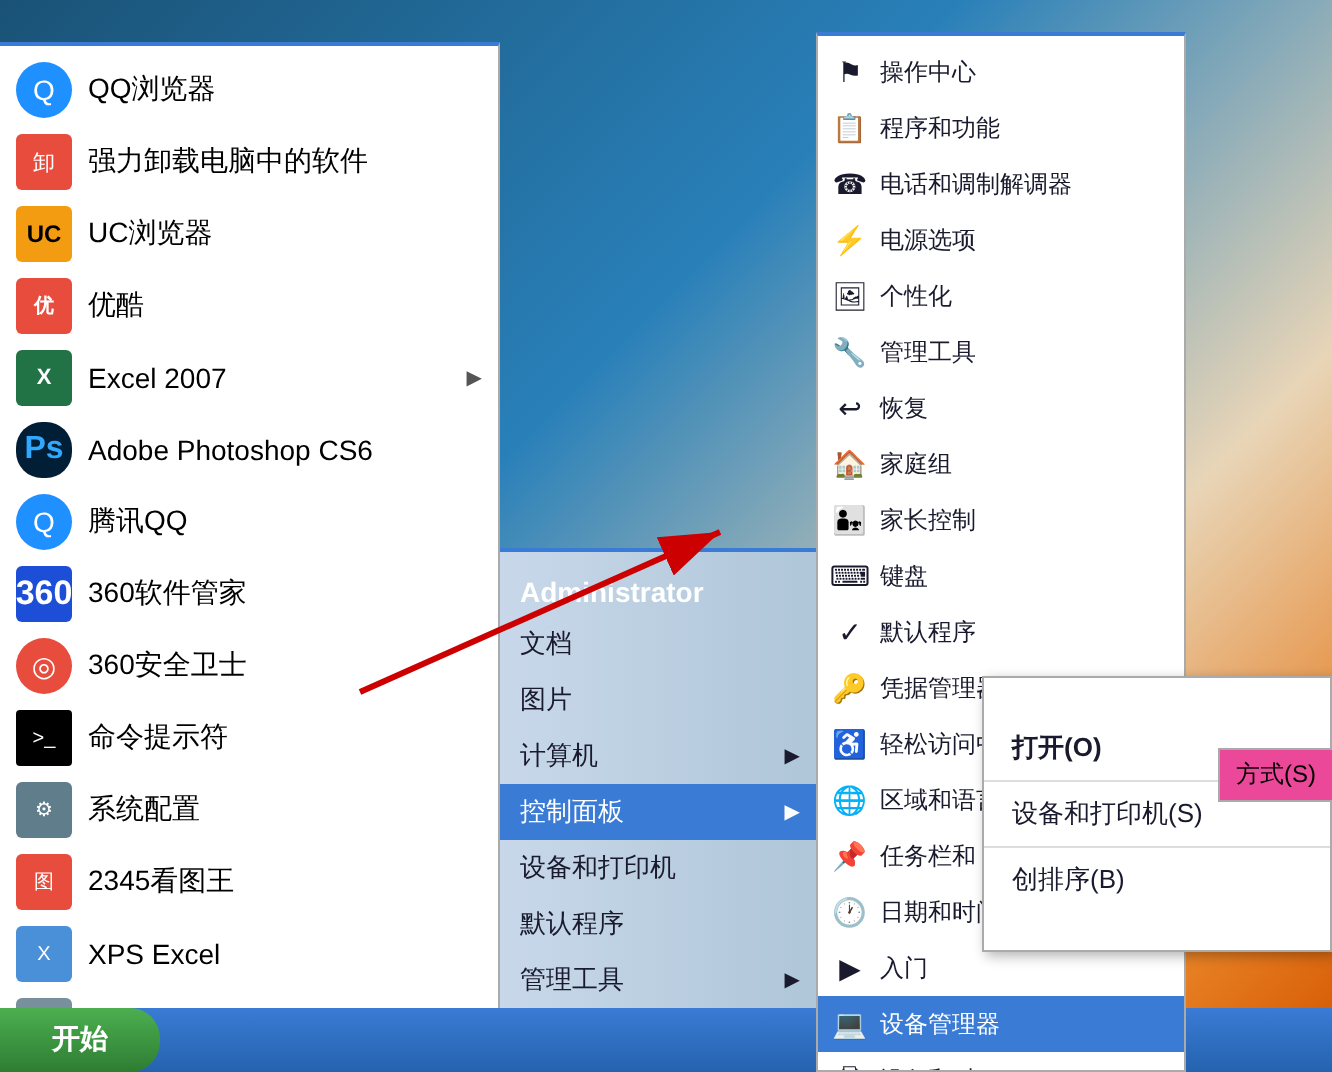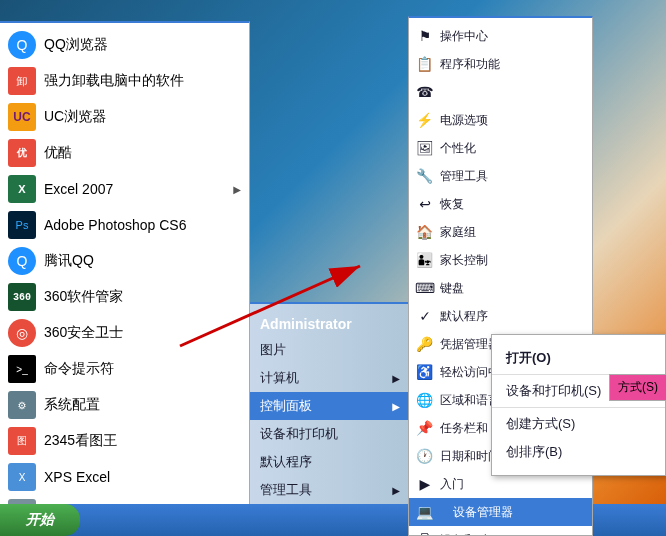--- a/index.html
+++ b/index.html
@@ -139,21 +139,21 @@
 
     
     .context-menu {
       position: absolute;
       right: 0px;
       bottom: 60px;
       width: 175px;
       background: #fff;
       border: 1px solid #aaa;
       box-shadow: 2px 2px 6px rgba(0,0,0,0.3);
-      padding: 9px 0;
+      padding: 21px 0;
       z-index: 20;
     }
 
     .context-item {
       padding: 5px 14px;
       font-size: 13px;
       cursor: pointer;
       color: #1a1a2e;
     }
     .context-item.bold {
@@ -187,43 +187,41 @@
       height: 32px;
       background: linear-gradient(to bottom, #4caf50, #2e7d32);
       display: flex;
       align-items: center;
       justify-content: center;
       color: #fff;
       font-size: 14px;
       font-weight: bold;
       cursor: pointer;
       border-radius: 0 15px 15px 0;
-      font-style: italic;
     }
 
     
     .icon-qq { background: #1e90ff; border-radius: 50%; color: #fff; font-size: 14px; }
     .icon-qiangli { background: #e74c3c; color: #fff; border-radius: 3px; font-size: 11px; }
-    .icon-uc { background: #f39c12; color: #701a75; border-radius: 3px; font-size: 12px; font-weight: bold; }
+    .icon-uc { background: #f39c12; color: #000000; border-radius: 3px; font-size: 12px; font-weight: bold; }
     .icon-youku { background: #e74c3c; color: #fff; border-radius: 3px; font-size: 10px; font-weight: bold; }
     .icon-excel { background: #217346; color: #fff; border-radius: 3px; font-size: 11px; font-weight: bold; }
-    .icon-ps { background: #001e36; color: #31a8ff; border-radius: 3px; font-size: 11px; font-weight: normal; }
+    .icon-ps { background: #001e36; color: #31a8ff; border-radius: 13px; font-size: 16px; font-weight: bold; }
     .icon-qq2 { background: #1e90ff; border-radius: 50%; color: #fff; font-size: 14px; }
-    .icon-360 { background: #14532d; color: #fff; border-radius: 3px; font-size: 10px; font-weight: bold; font-family: Liberation Mono, monospace; }
+    .icon-360 { background: #1d4ed8; color: #fff; border-radius: 3px; font-size: 17px; font-weight: bold; }
     .icon-360safe { background: #e74c3c; color: #fff; border-radius: 50%; font-size: 14px; }
     .icon-cmd { background: #000; color: #fff; border-radius: 2px; font-size: 10px; }
     .icon-syscfg { background: #607d8b; color: #fff; border-radius: 3px; font-size: 10px; }
     .icon-2345 { background: #e74c3c; color: #fff; border-radius: 3px; font-size: 10px; }
     .icon-xps { background: #4a90d9; color: #fff; border-radius: 3px; font-size: 10px; }
     .icon-print { background: #78909c; color: #fff; border-radius: 3px; font-size: 12px; }
 
     .submenu-highlighted {
       background: #3a7bd5;
       color: #fff;
-      gap: 13px;
     }
   </style>
 </head>
 <body>
 
 <div class="desktop"></div>
 
 <div class="start-menu-container">
 
   <div class="start-left">
@@ -297,20 +295,23 @@
     <div class="app-icon icon-print">🖨</div>
     <span class="app-label">打印管理</span>
 
   </div>
       </div>
   </div>
 
   <div class="start-right" id="right-panel">
   <div class="right-user">Administrator</div>
       <div class="right-item">
+        <span>文档</span>
+      </div>
+      <div class="right-item">
         <span>图片</span>
       </div>
       <div class="right-item">
         <span>计算机</span>
         <span class="right-arrow">▶</span>
       </div>
       <div class="right-item submenu-highlighted">
         <span>控制面板</span>
         <span class="right-arrow">▶</span>
       </div>
@@ -334,20 +335,21 @@
 <div class="submenu-item">
     <span class="submenu-icon">⚑</span>
     <span>操作中心</span>
   </div>
     <div class="submenu-item">
     <span class="submenu-icon">📋</span>
     <span>程序和功能</span>
   </div>
     <div class="submenu-item">
     <span class="submenu-icon">☎</span>
+    <span>电话和调制解调器</span>
   </div>
     <div class="submenu-item">
     <span class="submenu-icon">⚡</span>
     <span>电源选项</span>
   </div>
     <div class="submenu-item">
     <span class="submenu-icon">🖼</span>
     <span>个性化</span>
   </div>
     <div class="submenu-item">
@@ -406,21 +408,20 @@
     <span class="submenu-icon">🖨</span>
     <span>设备和时...</span>
   </div>
   </div>
 
 <div class="context-menu" id="context-menu">
 <div class="context-item bold">打开(O)</div>
     <div class="context-divider"></div>
     <div class="context-item">设备和打印机(S)</div>
     <div class="context-divider"></div>
-    <div class="context-item">创建方式(S)</div>
     <div class="context-item">创排序(B)</div>
   </div>
 
 <div style="position:absolute; right:0; bottom:135px; background:#ec4899; border:1px solid #aaa; padding:4px 8px; font-size:12px; z-index:25; border-right:none;">
   <span>方式(S)</span>
 </div>
 
 <svg class="red-arrow" style="left:170px; bottom:170px; width:220px; height:120px;" viewBox="0 0 220 120">
   <defs>
     <marker id="arrowhead" markerWidth="10" markerHeight="7" refX="10" refY="3.5" orient="auto">

